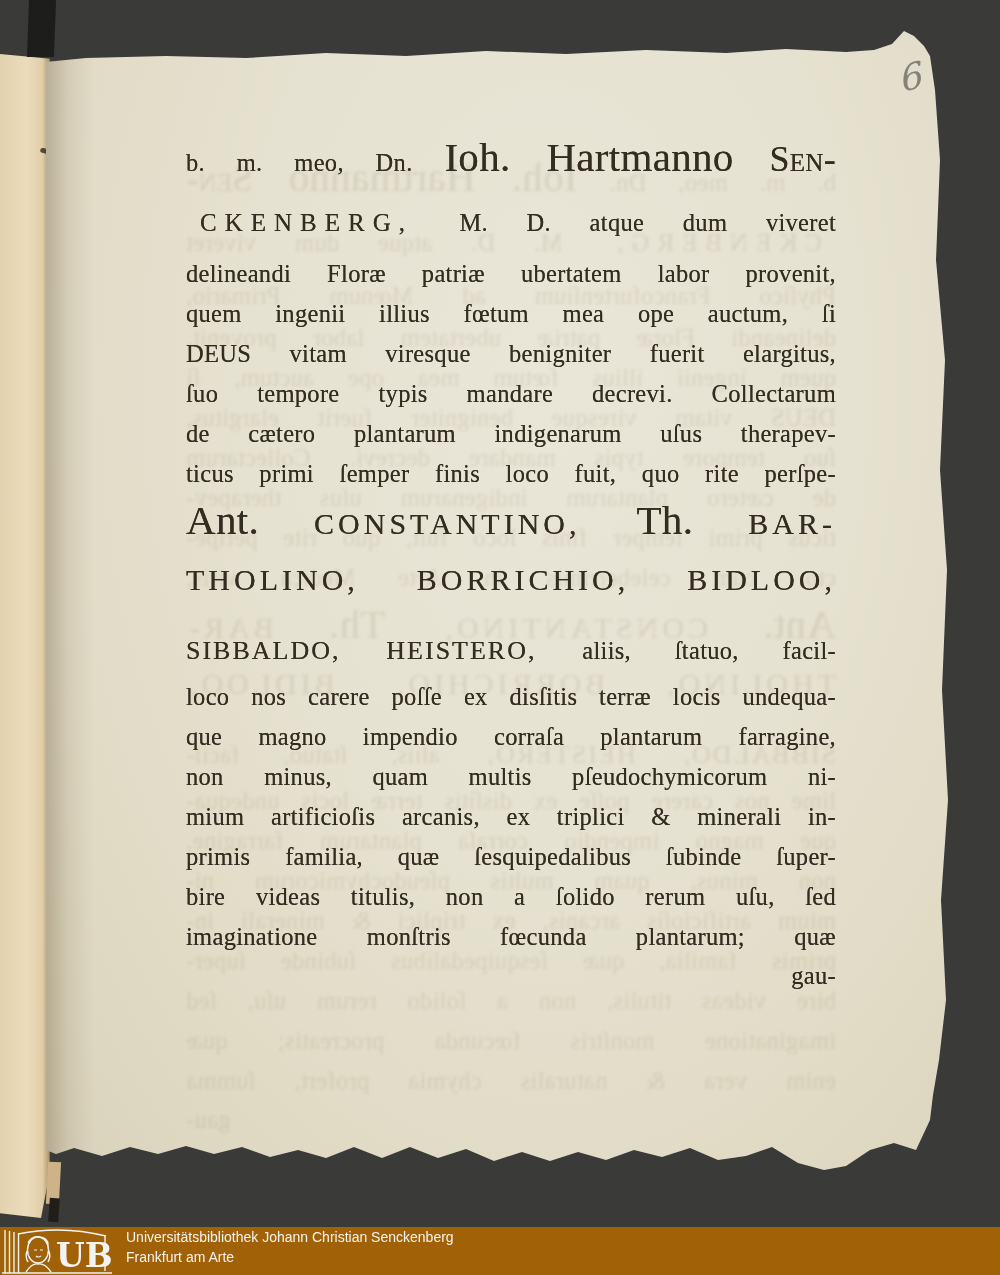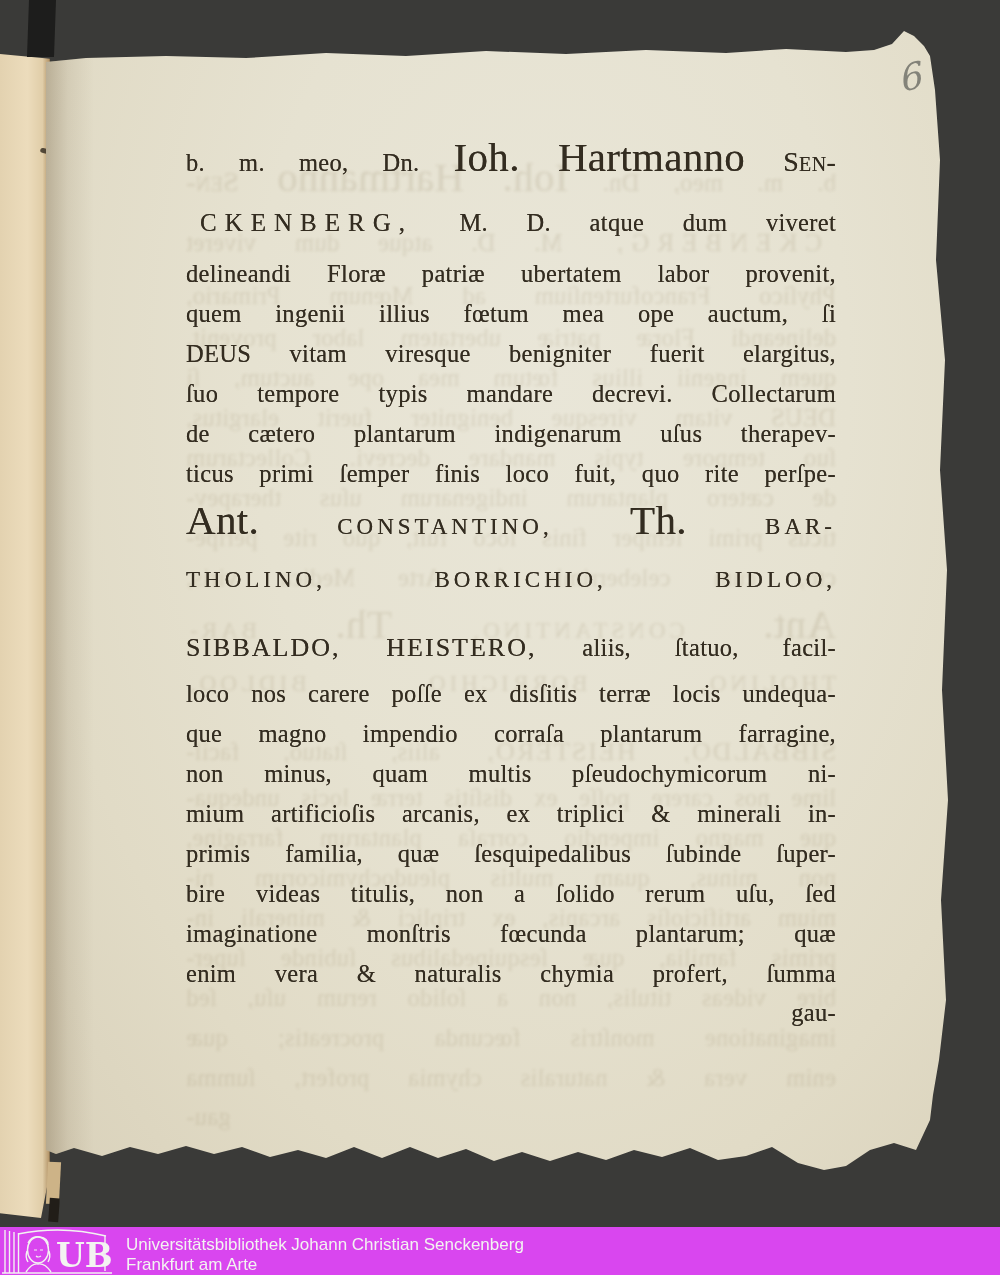--- a/index.html
+++ b/index.html
@@ -55,23 +55,23 @@
   .line.body{line-height:40px;font-size:24.5px;}
   .line.opening1{line-height:58px;}
   .line.opening2{line-height:56px;}
   .line.sub{line-height:44px;font-size:24.5px;}
   .line.names1{line-height:52px;}
   .line.names2{line-height:50px;}
   .line.names3{line-height:46px;margin-top:18px;}
   .line.catchword{line-height:38px;font-size:24.5px;text-align-last:right;}
   .seg-body{font-size:24.5px;}
   .seg-large{font-size:41px;}
-  .seg-large-sc{font-size:28px;font-variant:small-caps;}
+  .seg-large-sc{font-size:36px;font-variant:small-caps;}
   .seg-spaced-caps{font-size:25px;letter-spacing:8px;margin-left:14px;}
-  .seg-large-caps{font-size:23px;letter-spacing:4px;}
+  .seg-large-caps{font-size:30px;letter-spacing:4px;}
   .seg-mid-caps{font-size:26px;letter-spacing:2px;}
 
   
   .bleed{
     transform:scaleX(-1);
     filter:blur(1.6px);
     opacity:.15;
     color:#7c6a45;
     text-shadow:none;
     top:148px;
@@ -87,28 +87,28 @@
   }
 
   
   .clamp{position:absolute;left:28px;top:0;width:27px;height:57px;background:#1d1d1c;transform:skewX(-2deg);}
   .cord-tan{position:absolute;left:47px;top:1162px;width:13px;height:42px;background:#cdb387;transform:rotate(3deg);}
   .cord-tip{position:absolute;left:49px;top:1198px;width:10px;height:24px;background:#211d18;transform:rotate(4deg);}
 
   
   .footer{
     position:absolute;left:0;bottom:0;width:1000px;height:48px;
-    background:#d946ef;
-    display:flex;align-items:flex-end;
+    background:#a16207;
+    display:flex;align-items:flex-start;
   }
   .footer .logo{flex:0 0 auto;margin-left:2px;}
   .footer-text{
     margin-left:8px;
     font-family:"Liberation Sans", sans-serif;
-    font-size:17px;line-height:20px;color:#f3f3f1;
+    font-size:14px;line-height:20px;color:#f3f3f1;
   }
 </style>
 </head>
 <body>
 
 <div class="scan">
 
   <div class="prev-strip"></div>
   <div class="stitch s1"></div>
   <div class="stitch s2"></div>
@@ -151,21 +151,20 @@
         <div class="line names1"><span class="seg-large">Ant. </span><span class="seg-large-caps">CONSTANTINO, </span><span class="seg-large">Th. </span><span class="seg-large-caps">BAR-</span></div>
         <div class="line names2"><span class="seg-large-caps">THOLINO, BORRICHIO, BIDLOO,</span></div>
         <div class="line names3"><span class="seg-mid-caps">SIBBALDO, HEISTERO, </span><span class="seg-body">aliis, ſtatuo, facil-</span></div>
         <div class="line body"><span class="seg-body">loco nos carere poſſe ex disſitis terræ locis undequa-</span></div>
         <div class="line body"><span class="seg-body">que magno impendio corraſa plantarum farragine,</span></div>
         <div class="line body"><span class="seg-body">non minus, quam multis pſeudochymicorum ni-</span></div>
         <div class="line body"><span class="seg-body">mium artificioſis arcanis, ex triplici &amp; minerali in-</span></div>
         <div class="line body"><span class="seg-body">primis familia, quæ ſesquipedalibus ſubinde ſuper-</span></div>
         <div class="line body"><span class="seg-body">bire videas titulis, non a ſolido rerum uſu, ſed</span></div>
         <div class="line body"><span class="seg-body">imaginatione monſtris fœcunda plantarum; quæ</span></div>
-        <div class="line body"><span class="seg-body">enim vera &amp; naturalis chymia profert, ſumma</span></div>
         <div class="line catchword"><span class="seg-body">gau-</span></div>
       </div>
   </div>
 
   <div class="pencil">6</div>
 
   <div class="clamp"></div>
   <div class="cord-tan"></div>
   <div class="cord-tip"></div>
 

